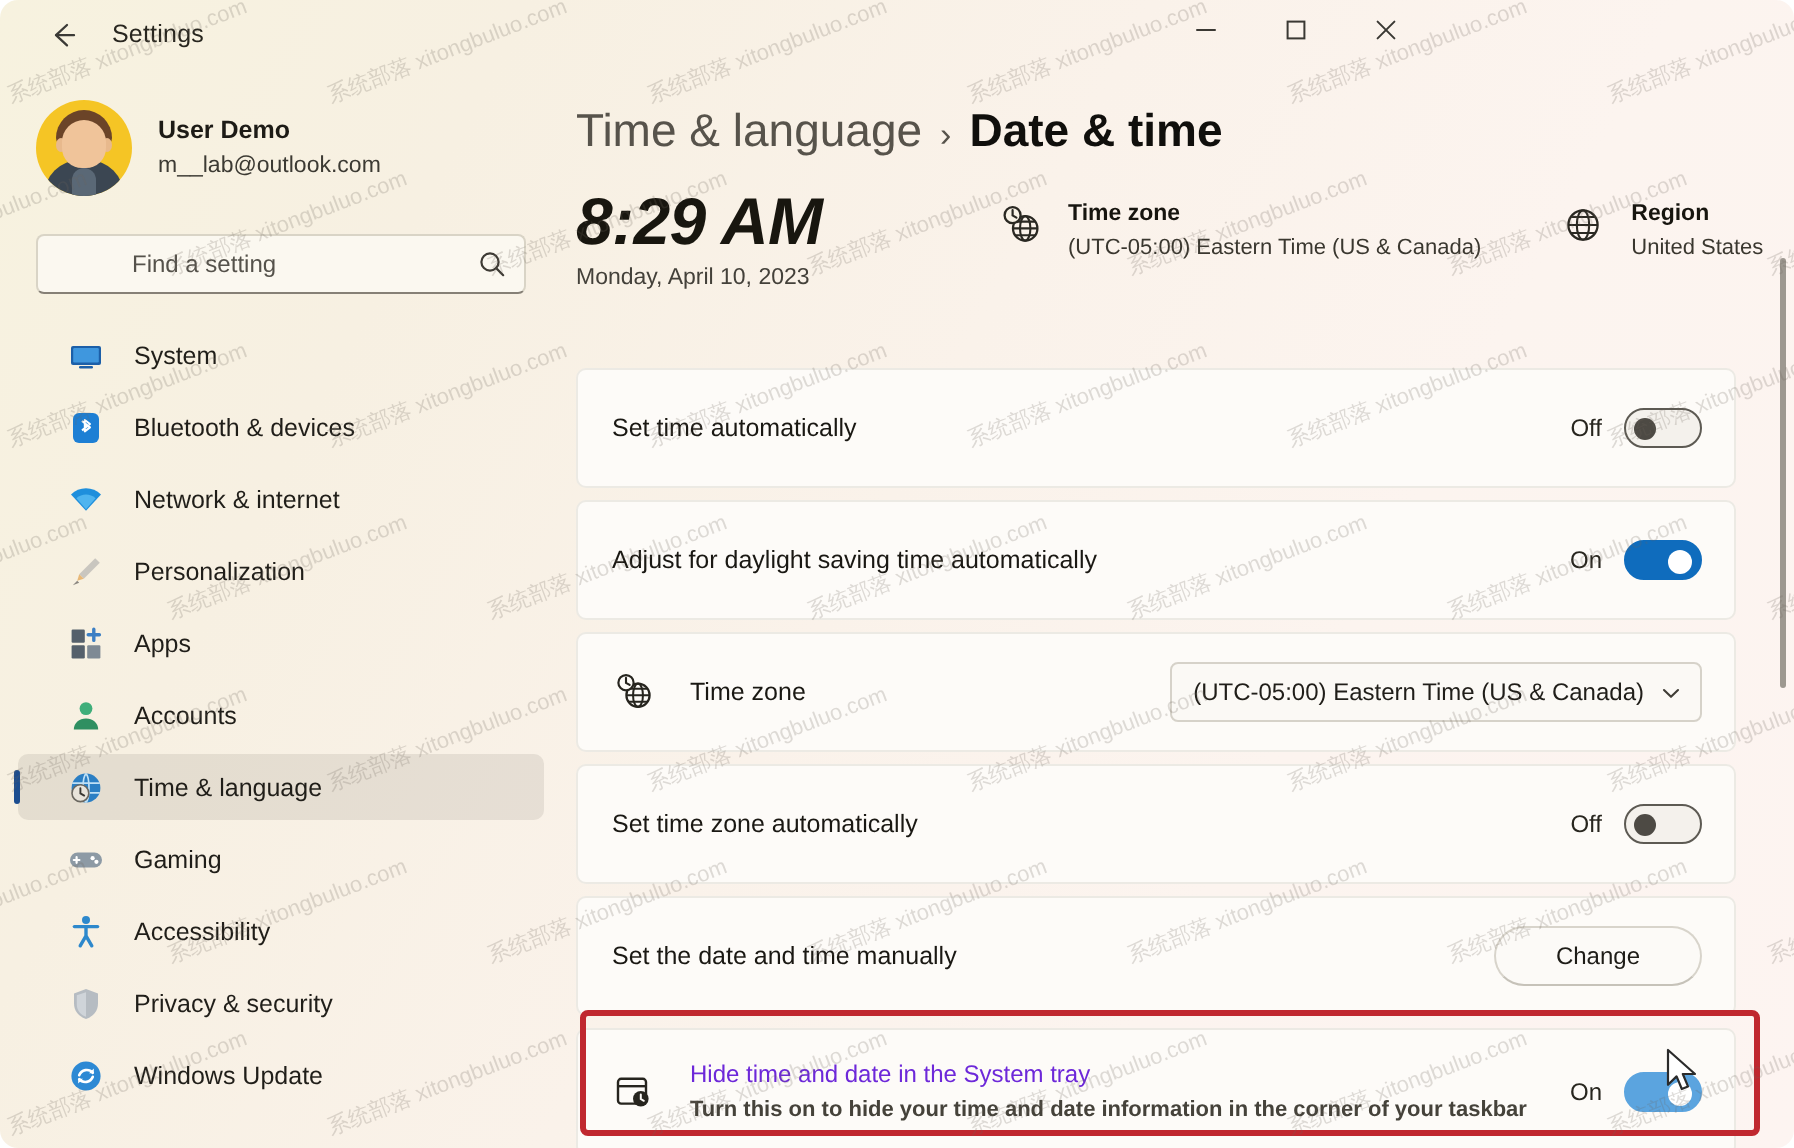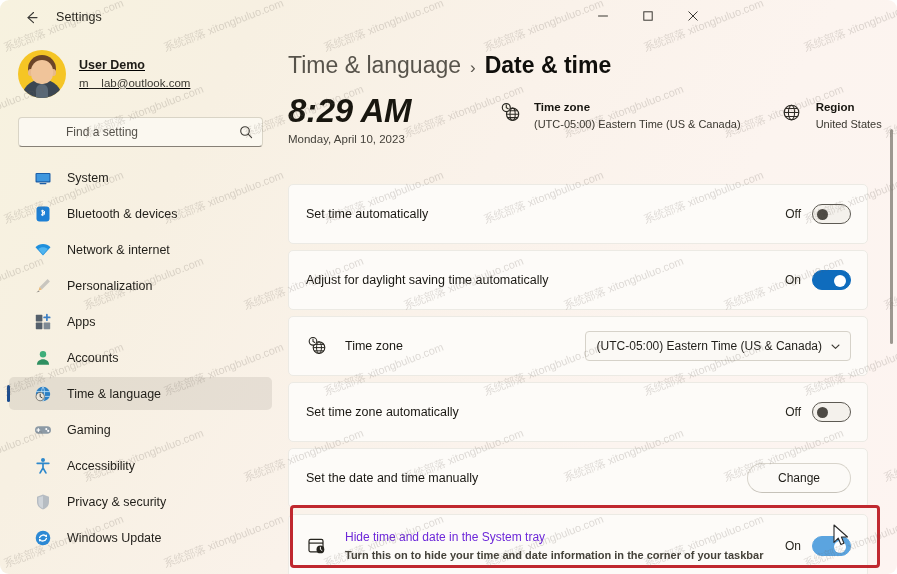--- a/index.html
+++ b/index.html
@@ -114,21 +114,21 @@
     background: #3b4652;
     border-radius: 18px 18px 0 0;
   }
   #avatar .collar {
     position: absolute;
     left: 18px; bottom: 0px;
     width: 12px; height: 14px;
     background: #5a6876;
     border-radius: 6px 6px 0 0;
   }
-  #profile-text { margin-left: 13px; line-height: 1.25; text-decoration: underline; }
+  #profile-text { margin-left: 13px; line-height: 1.25; }
   #profile-name {
     font-size: 12.5px;
     font-weight: bold;
     color: #1d1b16;
   }
   #profile-email {
     font-size: 11.5px;
     color: #3c3a33;
     margin-top: 2px;
   }

